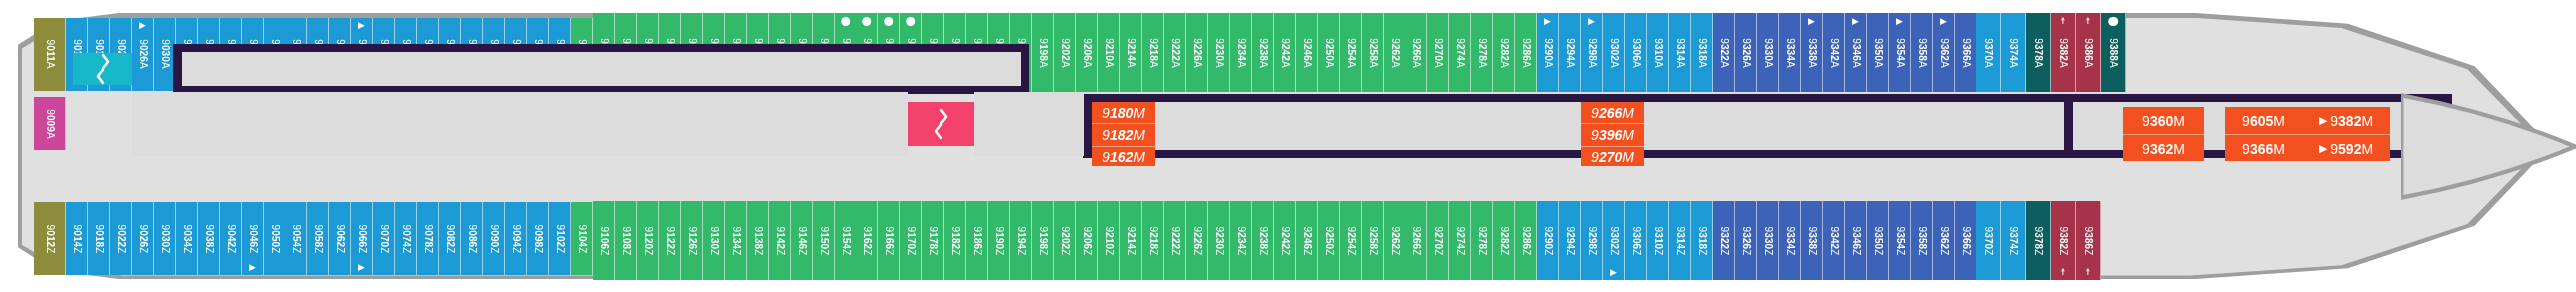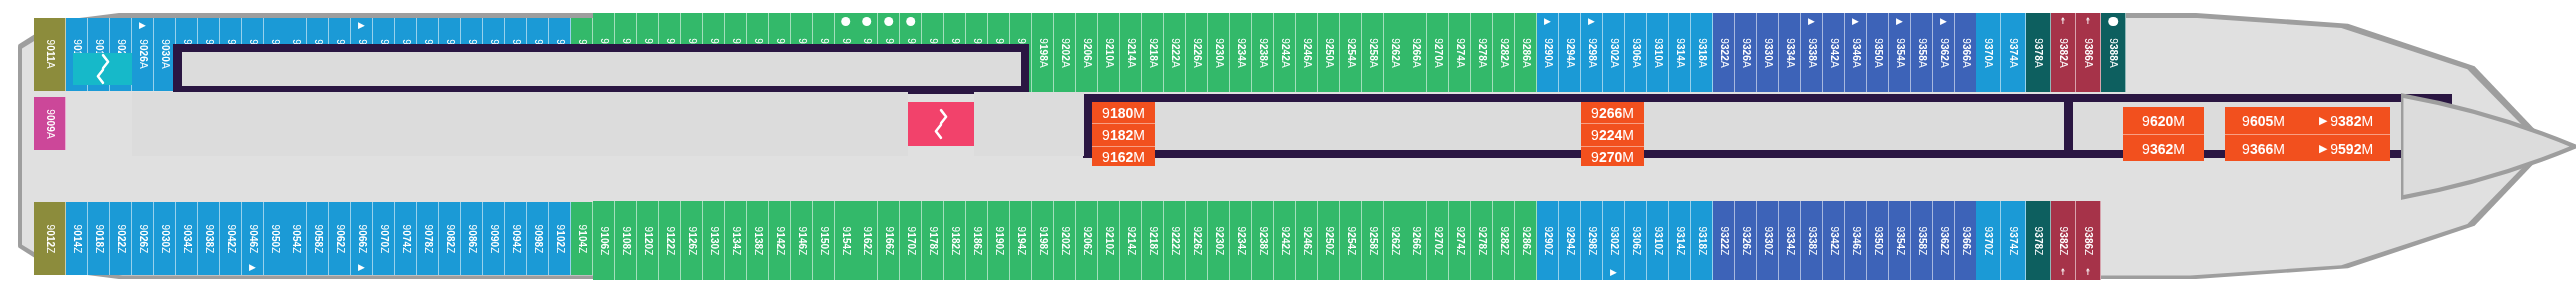--- a/index.html
+++ b/index.html
@@ -64,21 +64,21 @@
 
   .elev{position:absolute;left:50%;top:50%;transform:translate(-50%,-50%);
     width:19px;height:34px;}
   .elev svg{display:block;}
 
   
   .mstack{position:absolute;background:#f2501e;box-sizing:border-box;}
   .mrow{position:relative;height:50%;display:flex;align-items:center;
      justify-content:center;color:#fff;font-size:14px;
      font-family:"Liberation Sans",sans-serif;}
-  .mstack.three .mrow{height:33.333%;}
+  .mstack.three .mrow{height:33.333%;font-style:italic;}
   .mrow + .mrow{border-top:0.7px solid rgba(255,255,255,.45);}
   .mrow .pre{font-weight:normal;}
   .mrow .num{font-weight:bold;}
   .mrow .suf{font-weight:normal;}
   .mrow .tri{margin-right:2.9px;font-size:11px;}
 
   
   .bowtip{position:absolute;}
 </style>
 </head>
@@ -722,29 +722,29 @@
         </div>
         <div class="mrow">
           <span><span class="pre">9</span><span class="num">162</span><span class="suf">M</span></span>
         </div>
       </div>
       <div class="mstack three" style="left: 1581px; top: 102px; width: 63px; height: 64px;">
         <div class="mrow">
           <span><span class="pre">9</span><span class="num">266</span><span class="suf">M</span></span>
         </div>
         <div class="mrow">
-          <span><span class="pre">9</span><span class="num">224</span><span class="suf">M</span></span>
+          <span><span class="pre">9</span><span class="num">396</span><span class="suf">M</span></span>
         </div>
         <div class="mrow">
           <span><span class="pre">9</span><span class="num">270</span><span class="suf">M</span></span>
         </div>
       </div>
       <div class="mstack" style="left: 2123px; top: 107px; width: 81px; height: 54px;">
         <div class="mrow">
-          <span><span class="pre">9</span><span class="num">620</span><span class="suf">M</span></span>
+          <span><span class="pre">9</span><span class="num">360</span><span class="suf">M</span></span>
         </div>
         <div class="mrow">
           <span><span class="pre">9</span><span class="num">362</span><span class="suf">M</span></span>
         </div>
       </div>
       <div class="mstack" style="left: 2225px; top: 107px; width: 77px; height: 54px;">
         <div class="mrow">
           <span><span class="pre">9</span><span class="num">605</span><span class="suf">M</span></span>
         </div>
         <div class="mrow">

